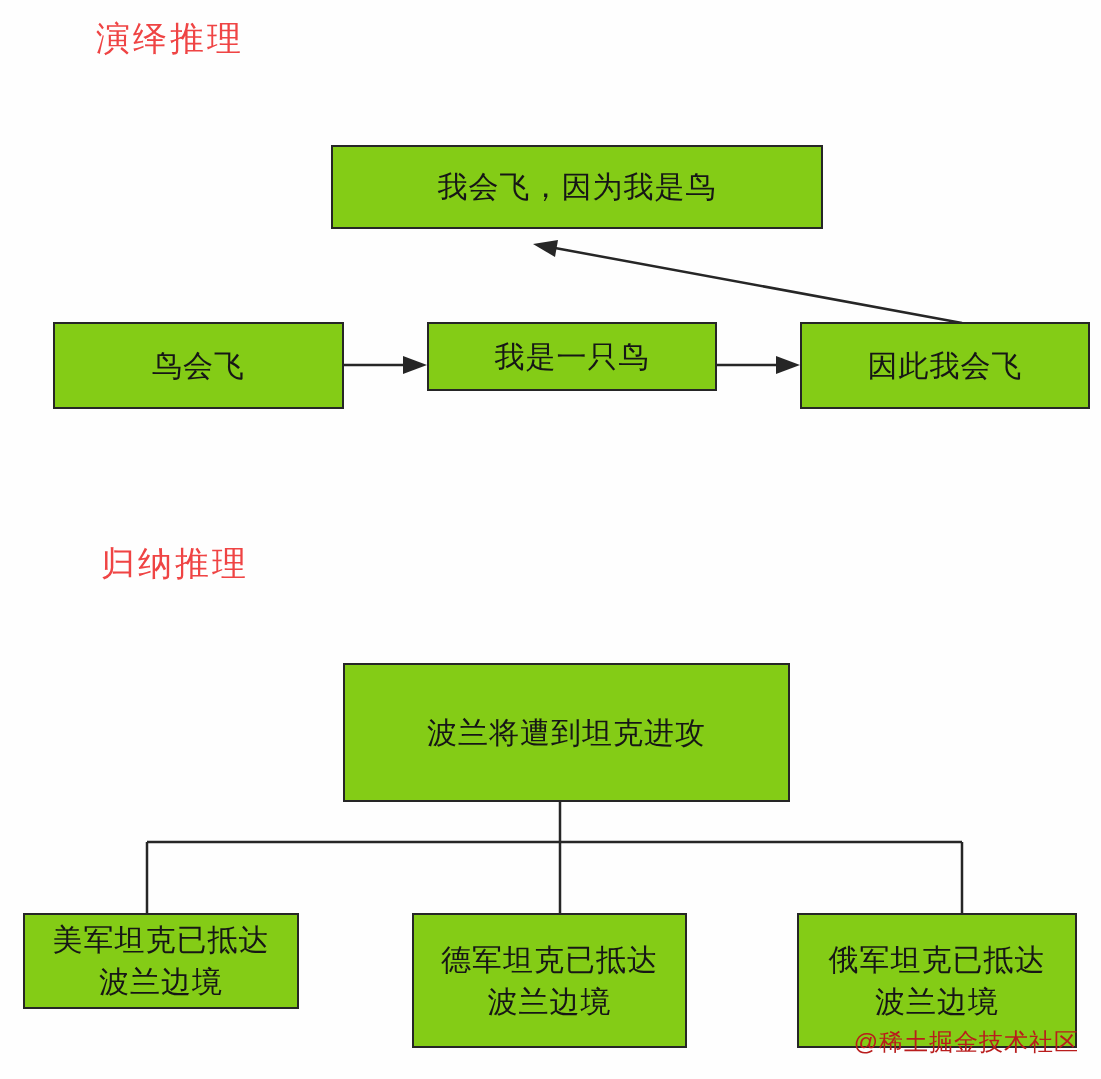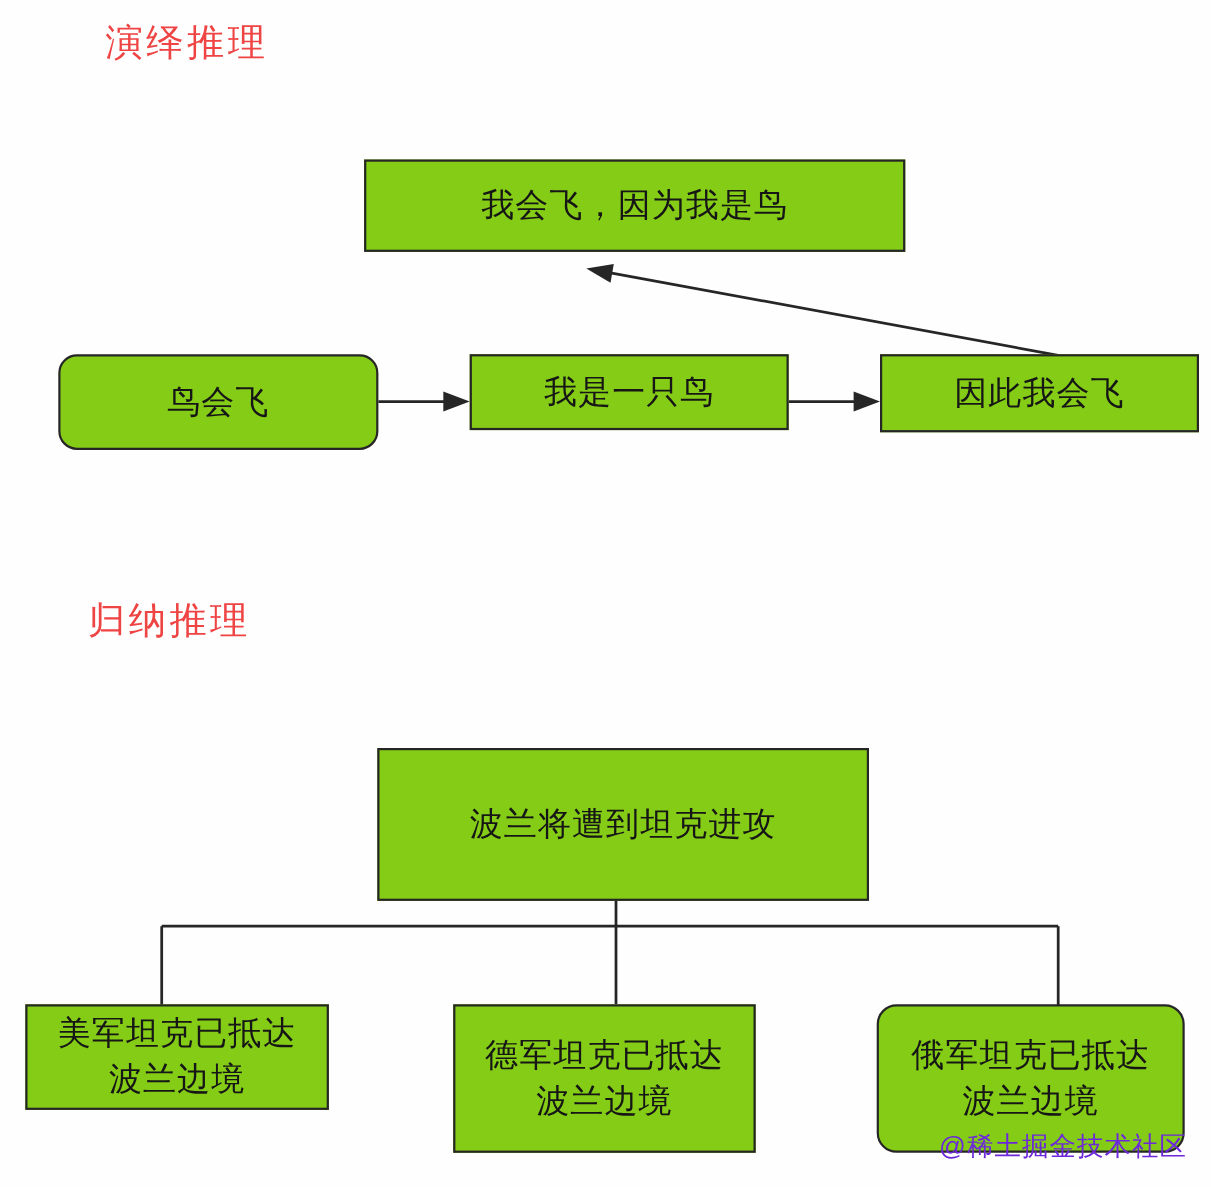--- a/index.html
+++ b/index.html
@@ -42,39 +42,39 @@
     align-items: center;
     justify-content: center;
     text-align: center;
     font-size: 30px;
     letter-spacing: 1px;
     line-height: 42px;
     color: #161616;
     white-space: nowrap;
   }
   #deductive-title  { left: 96px;  top: 16px;  }
-  #inductive-title  { left: 80px;  top: 541px; }
+  #inductive-title  { left: 101px;  top: 541px; }
 
   #deductive-conclusion { left: 331px; top: 145px; width: 492px; height: 84px; }
-  #premise-1            { left: 53px;  top: 322px; width: 291px; height: 87px; border-radius: 17px; }
+  #premise-1            { left: 53px;  top: 322px; width: 291px; height: 87px; }
   #premise-2            { left: 427px; top: 322px; width: 290px; height: 69px; }
-  #premise-3            { left: 800px; top: 322px; width: 290px; height: 71px; }
+  #premise-3            { left: 800px; top: 322px; width: 290px; height: 87px; }
 
-  #inductive-conclusion { left: 343px; top: 680px; width: 447px; height: 139px; text-align: right; }
+  #inductive-conclusion { left: 343px; top: 663px; width: 447px; height: 139px; text-align: right; }
   #evidence-1           { left: 23px;  top: 913px; width: 276px; height: 96px; }
   #evidence-2           { left: 412px; top: 913px; width: 275px; height: 135px; }
-  #evidence-3           { left: 797px; top: 913px; width: 280px; height: 135px; border-radius: 18px; }
+  #evidence-3           { left: 797px; top: 913px; width: 280px; height: 135px; }
 
   .watermark {
     position: absolute;
     right: 22px;
     top: 1026px;
     font-size: 24px;
     letter-spacing: 1px;
-    color: #6d28d9;
+    color: #b91c1c;
     white-space: nowrap;
   }
 </style>
 </head>
 <body>
 
 <div class="canvas">
 
   <svg class="connector-layer" viewBox="0 0 1101 1079" aria-hidden="true">
 

